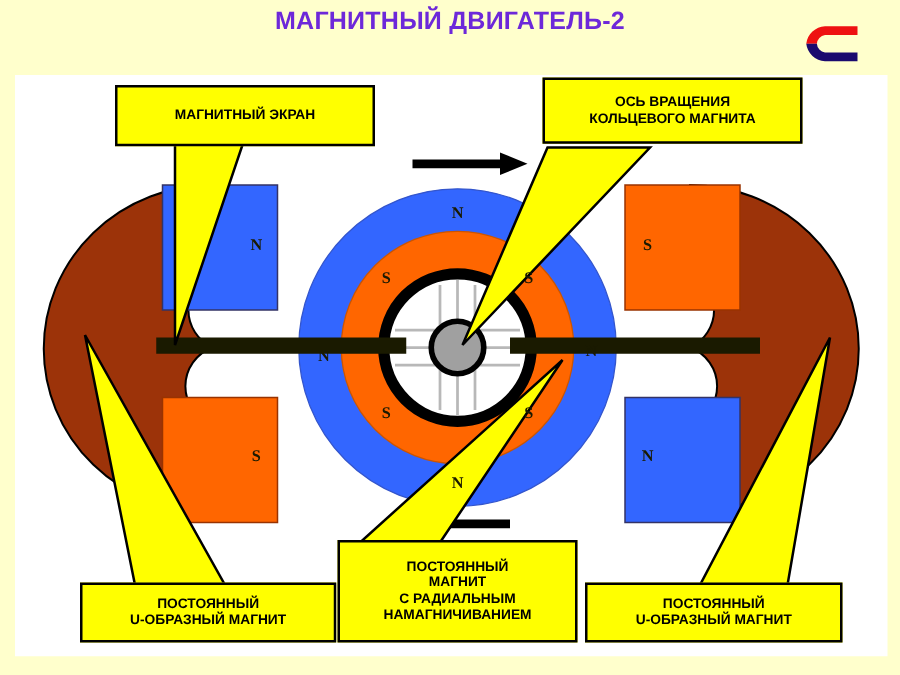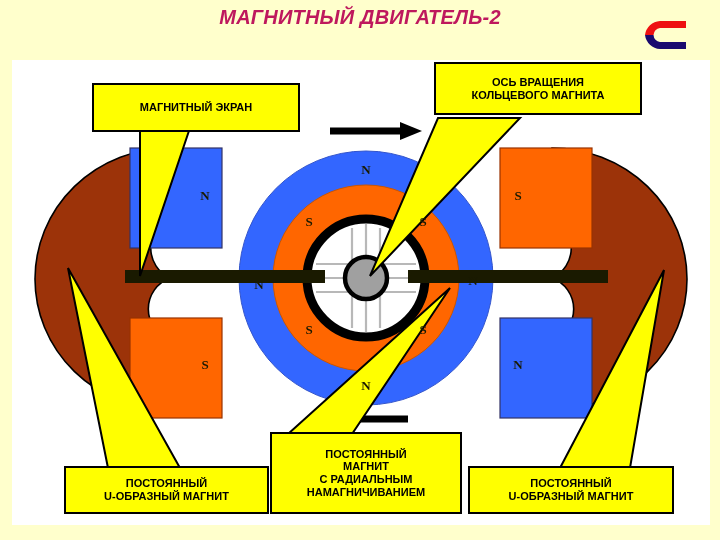--- a/index.html
+++ b/index.html
@@ -21,24 +21,23 @@
     height: 540px;
   }
   #title {
     position: absolute;
     left: 0;
     top: 6px;
     width: 720px;
     text-align: center;
     font-size: 20px;
     font-weight: bold;
-    color: #be185d;
+    color: #6d28d9;
     letter-spacing: 0.2px;
     font-family: "Liberation Sans", sans-serif;
-    font-style: italic;
   }
   #logo {
     position: absolute;
     left: 640px;
     top: 18px;
     width: 50px;
     height: 34px;
   }
   #panel {
     position: absolute;
@@ -62,21 +61,21 @@
     color: #000000;
     font-weight: bold;
     text-align: center;
     display: flex;
     align-items: center;
     justify-content: center;
     line-height: 1.15;
     font-family: "Liberation Sans", sans-serif;
   }
   #callout-shield {
-    left: 92px; top: 83px; width: 208px; height: 49px;
+    left: 92px; top: 68px; width: 208px; height: 49px;
     font-size: 11px;
   }
   #callout-axis {
     left: 434px; top: 62px; width: 208px; height: 53px;
     font-size: 11px;
     text-align: center;
   }
   #callout-left-magnet {
     left: 64px; top: 466px; width: 205px; height: 48px;
     font-size: 11px;

